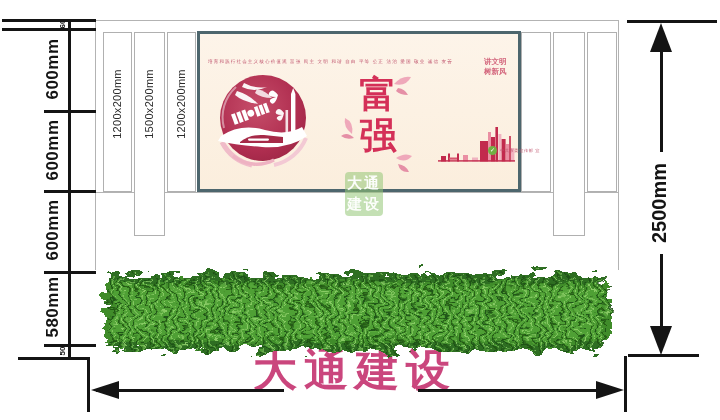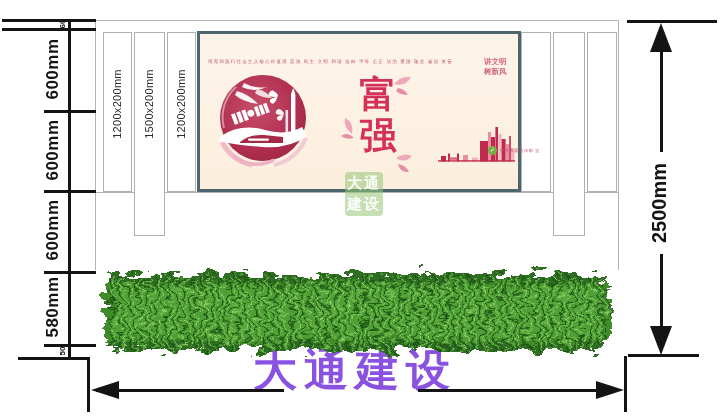--- a/index.html
+++ b/index.html
@@ -34,21 +34,21 @@
   .slogan{position:absolute;left:284px;top:23px;width:26px;text-align:left;
           font-size:7.5px;font-weight:bold;color:#d4687e;line-height:10px;}
   .theme-col{position:absolute;left:159px;top:40px;width:38px;text-align:center;
              color:#d43058;font-weight:bold;font-size:37px;line-height:41px;
              font-family:"Liberation Sans",sans-serif;}
   .badge-dot{position:absolute;left:288px;top:112px;width:9px;height:9px;border-radius:50%;
              background:#72b043;color:#fff;font-size:6px;line-height:9px;text-align:center;}
   .credit{position:absolute;left:300px;top:114px;font-size:4.2px;color:#c0556e;
           letter-spacing:.6px;white-space:nowrap;}
   .wm-cn{position:absolute;left:355px;top:370px;transform:translate(-50%,-50%);
-         font-size:44px;font-weight:bold;letter-spacing:7px;color:#6d28d9;opacity:.8;z-index:1;text-align:right;}
+         font-size:44px;font-weight:bold;letter-spacing:7px;color:#be185d;opacity:.8;z-index:1;text-align:right;}
   .wm-en{position:absolute;left:355px;top:397px;transform:translate(-50%,-50%);
          font-size:15px;font-weight:bold;letter-spacing:3.5px;color:#dedede;z-index:1;}
   .wm-seal{position:absolute;left:345px;top:172px;width:38px;height:44px;border-radius:4px;
            background:rgba(148,198,118,.55);color:rgba(255,255,255,.95);font-size:15px;
            font-weight:bold;line-height:21px;text-align:center;letter-spacing:2px;z-index:6;}
   .hedge{position:absolute;left:91px;top:262px;z-index:2;}
   .dimz{z-index:5;}
 </style>
 </head>
 <body>

